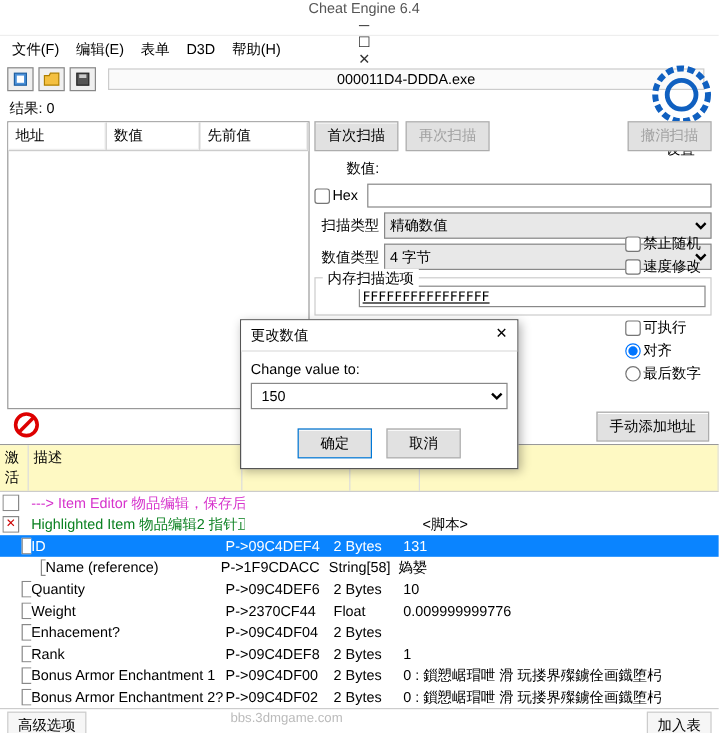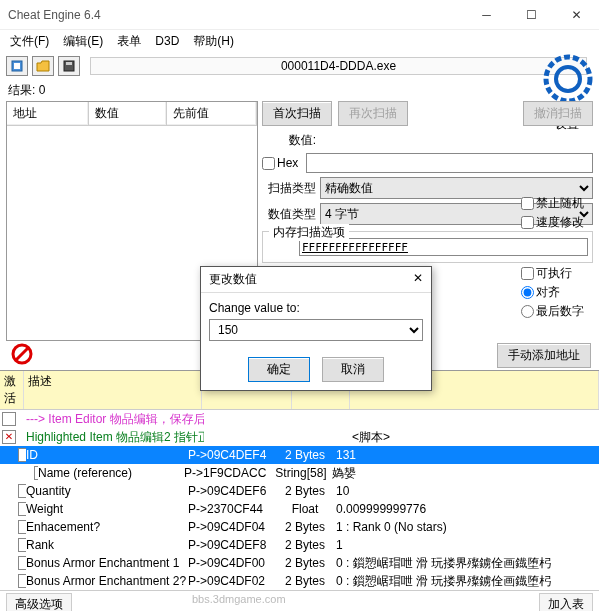--- a/index.html
+++ b/index.html
@@ -1,18 +1,18 @@
 <!DOCTYPE html>
 <html><head>
 <meta charset="utf-8">
 <style>
 * { box-sizing: border-box; margin: 0; padding: 0; font-family: "Microsoft YaHei", "Segoe UI", sans-serif; font-size: 12px; }
 body { background: #fff; width: 599px; height: 611px; overflow: hidden; position: relative; }
 
-.titlebar { height: 30px; background: #fff; display: flex; align-items: center; padding-left: 8px; border-bottom: 1px solid #eee; }
+.titlebar { height: 30px; background: #fff; display: flex; align-items: center; padding-left: 8px; border-bottom: 1px solid #eee; flex-direction: column; }
 .titlebar .title { color: #555; font-size: 12px; flex: 1; }
 .titlebar .winbtn { width: 45px; height: 30px; display: flex; align-items: center; justify-content: center; color: #333; }
 
 .menubar { height: 22px; display: flex; align-items: center; padding-left: 4px; gap: 2px; }
 .menubar .mitem { padding: 2px 6px; }
 
 .toolbar-row { display: flex; align-items: center; padding: 4px 6px; gap: 4px; }
 .tbtn { width: 22px; height: 20px; border: 1px solid #888; background: #f0f0f0; display: flex; align-items: center; justify-content: center; }
 .process-bar { flex: 1; margin: 0 6px; border: 1px solid #ccc; height: 18px; display: flex; align-items: center; justify-content: center; background: #fafafa; }
 
@@ -71,21 +71,21 @@
 .dlg-body select { width: 100%; border: 1px solid #888; height: 22px; padding: 0 4px; background: #fff; }
 .dlg-btns { display: flex; justify-content: center; gap: 12px; padding: 8px; }
 
 input[type=checkbox] { width: 13px; height: 13px; }
 input[type=radio] { width: 13px; height: 13px; }
 .hexck { display: flex; align-items: center; gap: 2px; margin-right: 4px; }
 
 .col-active { width: 24px; }
 .col-desc { width: 178px; }
 .col-addr { width: 90px; }
-.col-type { width: 58px; text-align: center; }
+.col-type { width: 58px; }
 .col-val { flex: 1; }
 </style>
 </head>
 <body>
 
 <div class="titlebar">
   <span class="title">Cheat Engine 6.4</span>
   <div class="winbtn">─</div>
   <div class="winbtn">☐</div>
   <div class="winbtn">✕</div>
@@ -279,21 +279,20 @@
         <div class="cell col-type">Float</div>
         <div class="cell col-val">0.009999999776</div>
       </div>
       <div class="bt-row">
         <div class="cell col-active" style="padding-left: 16px;">
           <div class="ck"></div>
         </div>
         <div class="cell col-desc " style="width: 162px;">Enhacement?</div>
         <div class="cell col-addr">P-&gt;09C4DF04</div>
         <div class="cell col-type">2 Bytes</div>
-        <div class="cell col-val">1 : Rank 0 (No stars)</div>
       </div>
       <div class="bt-row">
         <div class="cell col-active" style="padding-left: 16px;">
           <div class="ck"></div>
         </div>
         <div class="cell col-desc " style="width: 162px;">Rank</div>
         <div class="cell col-addr">P-&gt;09C4DEF8</div>
         <div class="cell col-type">2 Bytes</div>
         <div class="cell col-val">1</div>
       </div>

